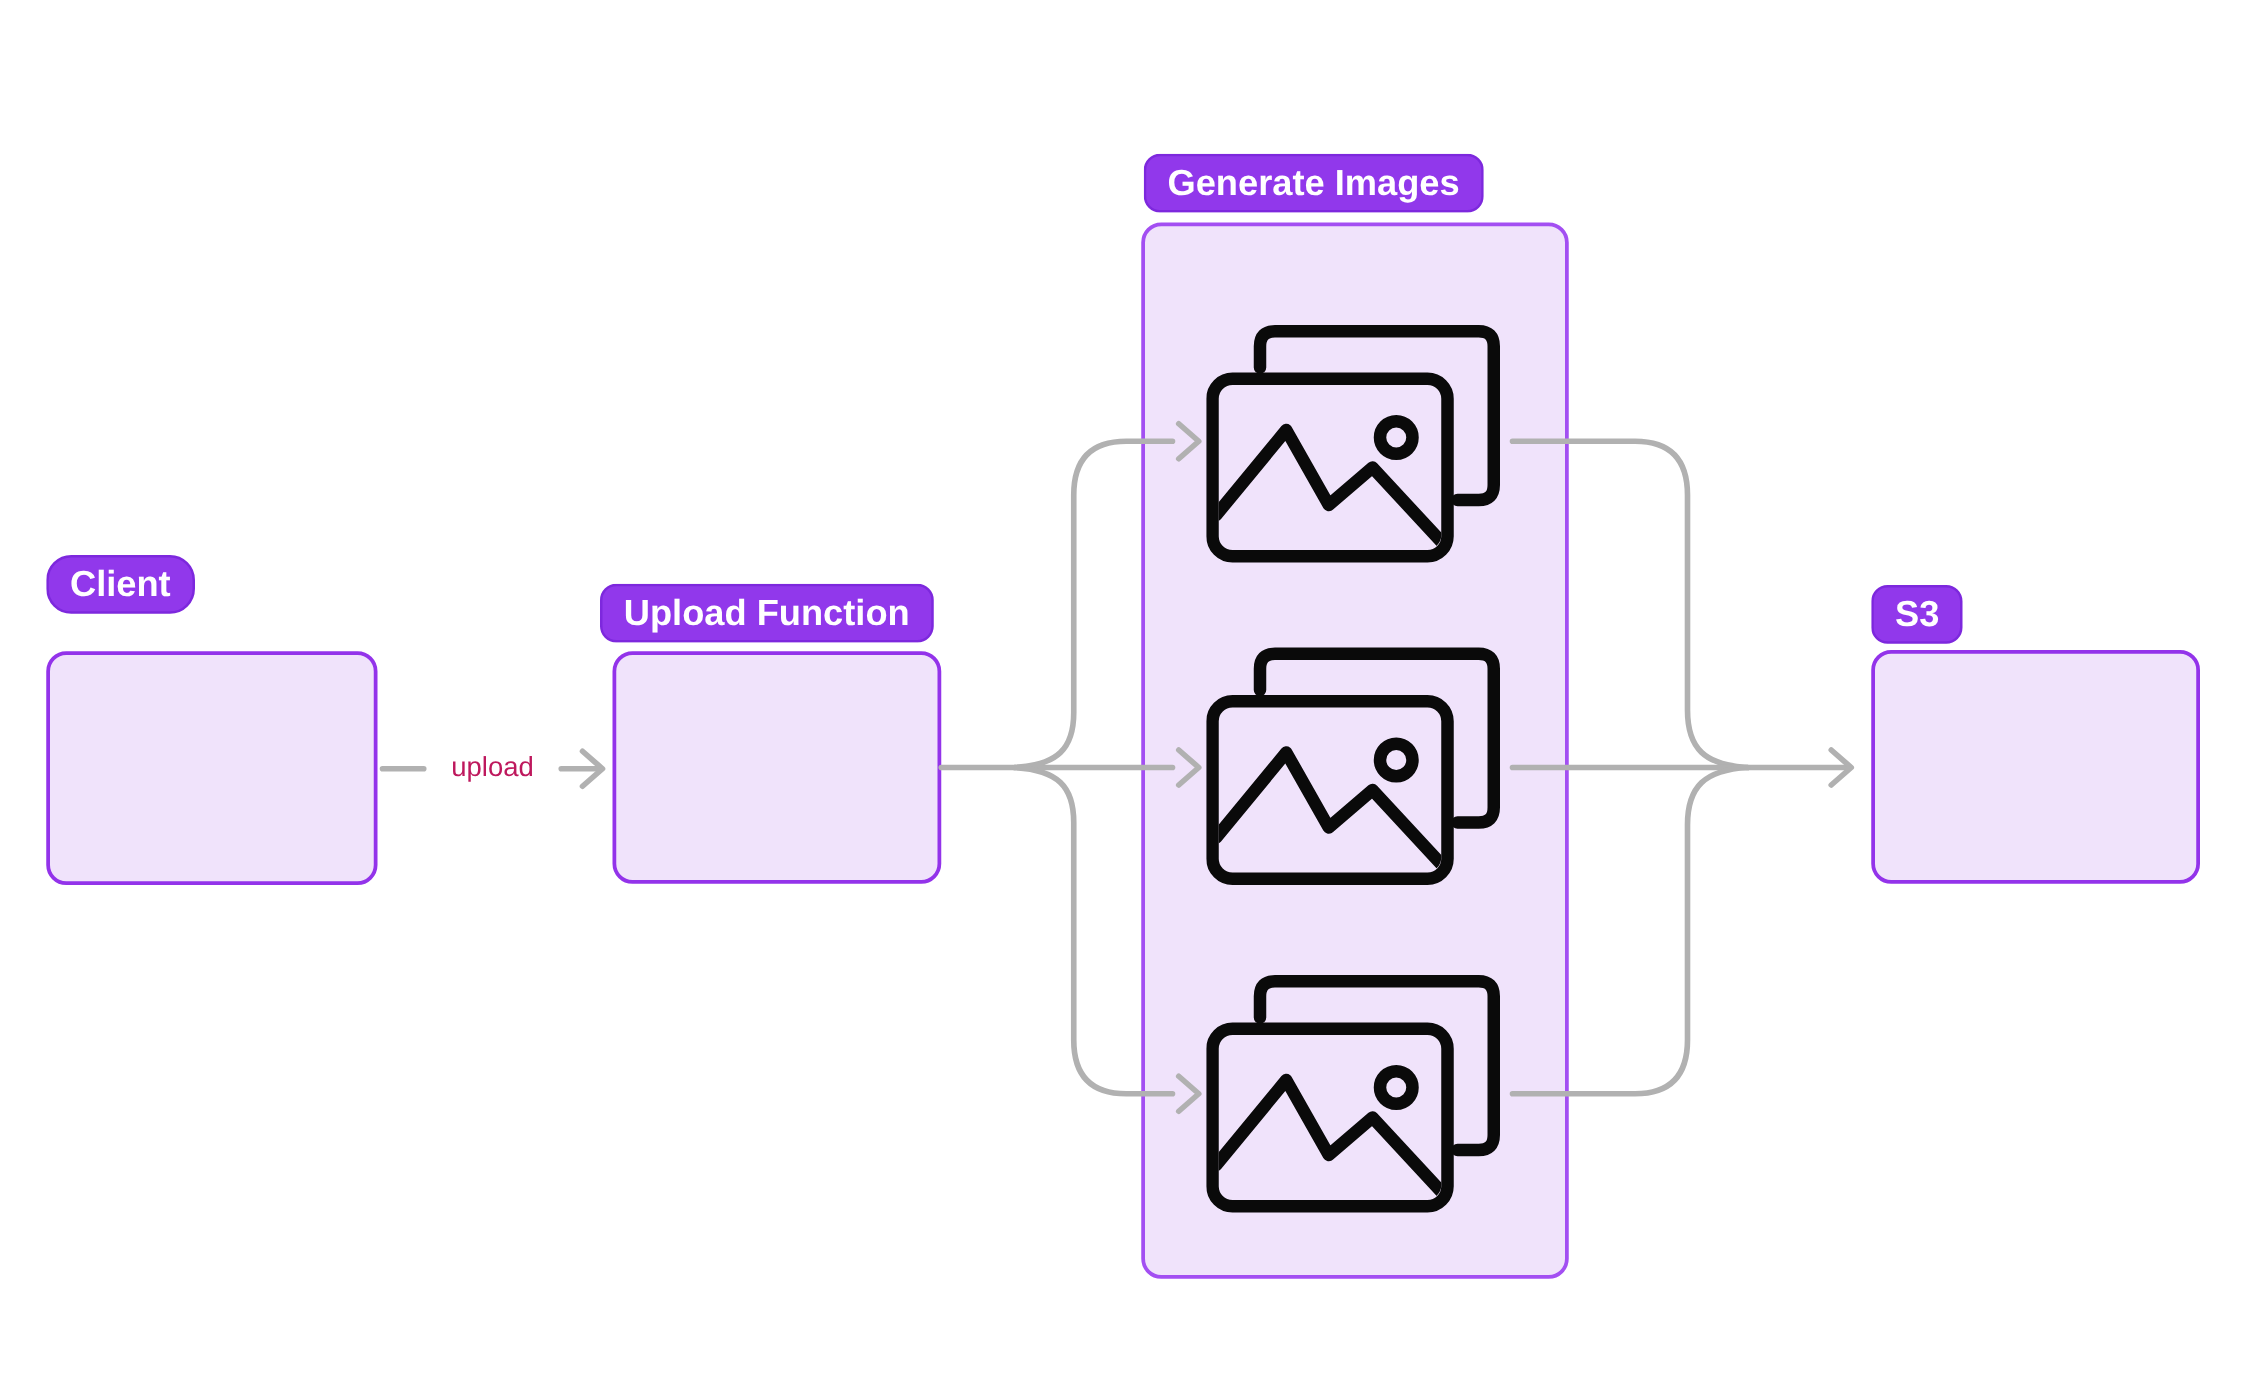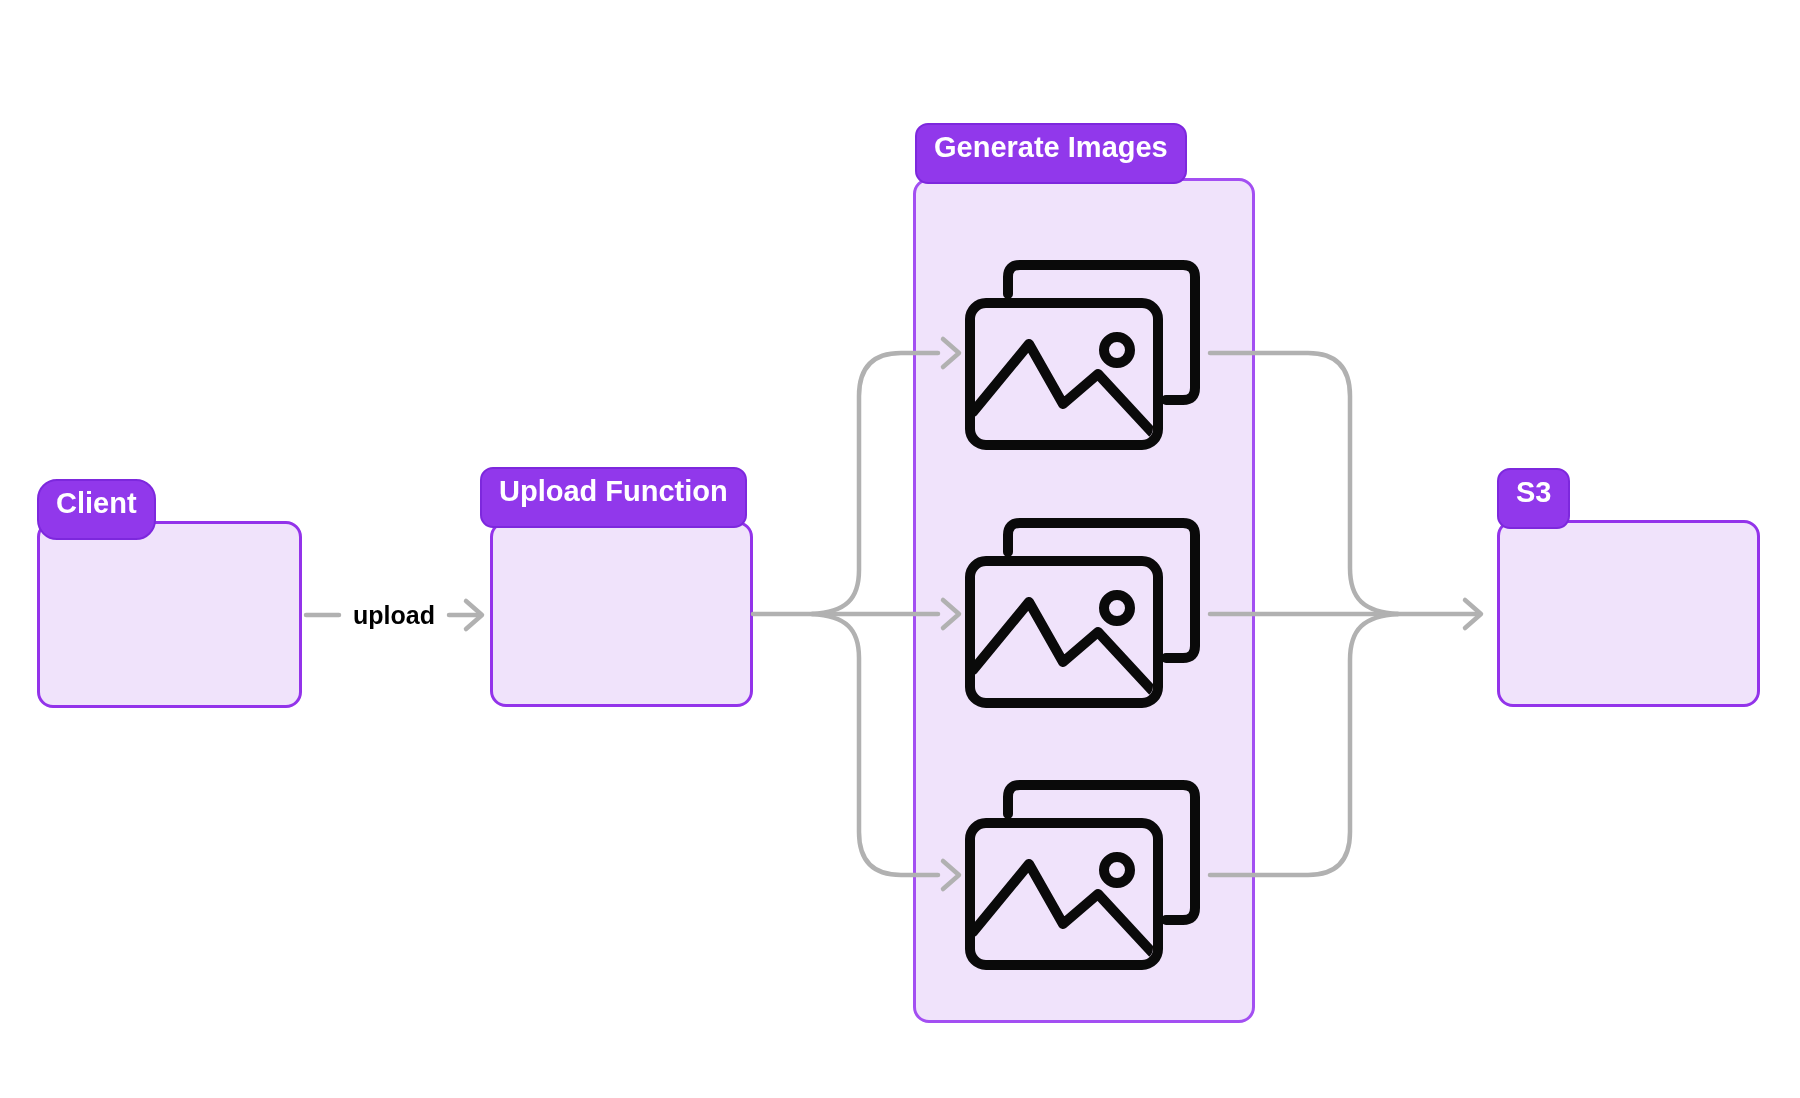--- a/index.html
+++ b/index.html
@@ -7,32 +7,32 @@
     position:relative;width:1800px;height:1098px;background:#ffffff;overflow:hidden;
     font-family:"Liberation Sans", sans-serif;
   }
   .edge-layer{position:absolute;left:0;top:0;z-index:6;pointer-events:none;}
   .edge{stroke:#b1b1b1;stroke-width:4.5;fill:none;stroke-linecap:round;stroke-linejoin:round;}
   .node{position:absolute;z-index:2;}
   .badge{
     position:absolute;display:inline-block;white-space:nowrap;
     background:#9138eb;border:2px solid #7d28dd;border-radius:13px;
     color:#ffffff;font-size:29px;font-weight:600;line-height:1;
-    padding:8px 17px 9px 17px;box-sizing:border-box;height:61px;z-index:4;
+    padding:8px 17px 9px 17px;box-sizing:border-box;height:47px;z-index:4;
   }
   .box{
     position:absolute;background:#f0e3fb;border:3px solid #9333ea;border-radius:16px;
     box-sizing:border-box;z-index:2;
   }
   .container-box{
     position:absolute;background:#f0e3fb;border:3px solid #a34ff2;border-radius:16px;
     box-sizing:border-box;z-index:1;
   }
   .edge-label{
-    position:absolute;color:#000000;font-size:25px;font-weight:700;line-height:1;
+    position:absolute;color:#be185d;font-size:22px;font-weight:400;line-height:1;
     text-align:center;z-index:5;
   }
   .icon-node{position:absolute;width:240px;height:200px;z-index:3;color:#0a0a0a;}
   .icon-node svg{display:block;width:240px;height:200px;}
 </style>
 </head>
 <body>
 
 <div class="canvas">
 
@@ -50,21 +50,21 @@
     <path class="edge" d="M 943 600 L 959 614 L 943 628"></path>
     <path class="edge" d="M 943 861 L 959 875 L 943 889"></path>
 
     <path class="edge" d="M 1210 353 H 1308 Q 1350 353 1350 396 L 1350 568 C 1350 599 1364 612 1398 614"></path>
     <path class="edge" d="M 1210 614 H 1477"></path>
     <path class="edge" d="M 1210 875 H 1308 Q 1350 875 1350 832 L 1350 660 C 1350 629 1364 616 1398 614"></path>
     <path class="edge" d="M 1465 600 L 1481 614 L 1465 628"></path>
   </svg>
 
   <div class="node">
-    <div class="badge" style="left:37px;top:479px;position:fixed;border-radius:20px;">
+    <div class="badge" style="left:37px;top:444px;position:fixed;border-radius:20px;">
       <span>Client</span>
     </div>
     <div class="box" style="left:37px;top:521px;width:265px;height:187px;"></div>
   </div>
 
   <div class="edge-label" style="left:339px;top:603px;width:110px;">upload</div>
 
   <div class="node">
     <div class="badge" style="left:480px;top:467px;position:fixed;">
       <span>Upload Function</span>

